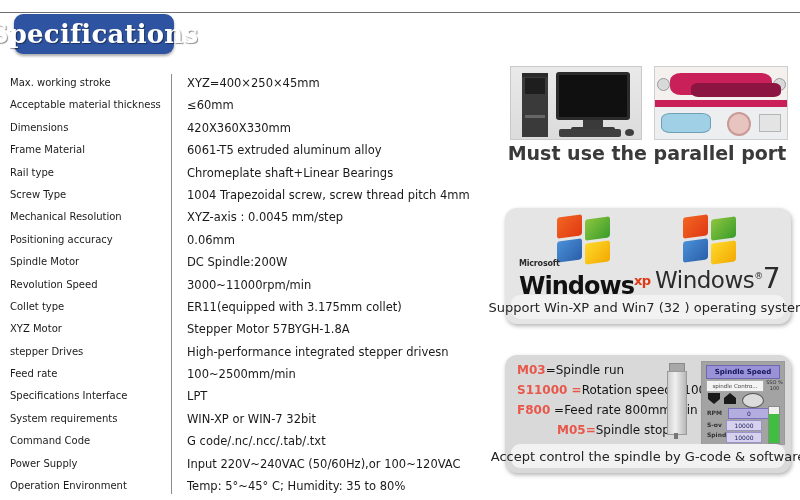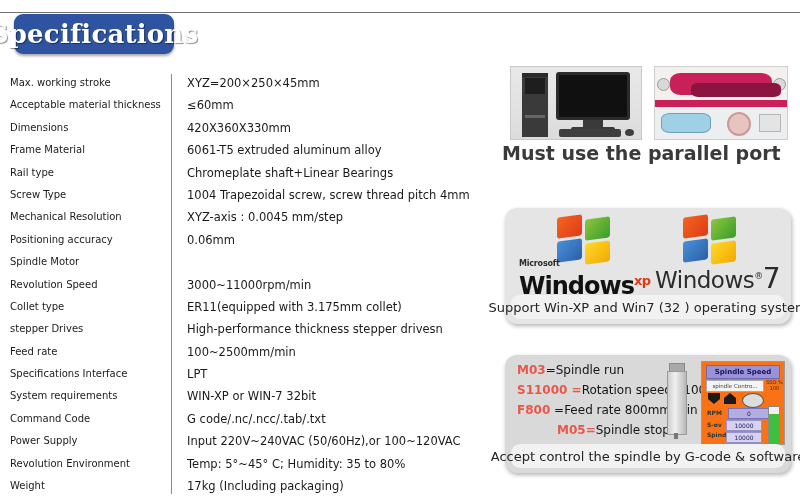--- a/index.html
+++ b/index.html
@@ -59,21 +59,21 @@
   #lpt-inner{position:absolute;left:21px;top:10px;width:90px;height:14px;background:#8c1440;border-radius:7px/5px;}
   .lpt-screw{position:absolute;top:11px;width:11px;height:11px;border-radius:50%;background:#d9d9d9;border:1px solid #9a9a9a;}
   #lpt-screw-l{left:2px;}
   #lpt-screw-r{left:118px;}
   #port-stripe{position:absolute;left:0;top:33px;width:100%;height:7px;background:#c9205a;}
   #port-bottom{position:absolute;left:0;top:40px;width:100%;height:32px;background:#eceef0;}
   #vga-port{position:absolute;left:6px;top:46px;width:48px;height:18px;background:#9fd0e6;border:1px solid #6f9fb5;border-radius:9px/6px;}
   #ps2-port{position:absolute;left:72px;top:45px;width:20px;height:20px;border-radius:50%;background:#e8c4c0;border:2px solid #c99a96;}
   #usb-port{position:absolute;left:104px;top:47px;width:20px;height:16px;background:#e4e4e4;border:1px solid #b5b5b5;}
   #panel-parallel .panel-caption{
-    position:absolute;left:0;top:80px;width:290px;text-align:left;
+    position:absolute;left:0;top:80px;width:290px;text-align:center;
     font-size:19px;font-weight:700;color:#3a3a3a;white-space:nowrap;
   }
   
   #panel-windows{left:505px;top:208px;width:286px;height:116px;background:#e5e5e5;}
   .win-logo{position:absolute;width:56px;height:48px;}
   .flag{position:absolute;width:25px;height:21px;border-radius:3px;transform:skewY(-8deg);}
   .flag-r{background:linear-gradient(135deg,#f26522,#e03a14);left:0;top:0;}
   .flag-g{background:linear-gradient(135deg,#8dc63f,#3a9c2a);left:28px;top:2px;}
   .flag-b{background:linear-gradient(135deg,#4a90d9,#2a5fa8);left:0;top:24px;}
   .flag-y{background:linear-gradient(135deg,#ffd92b,#f2a900);left:28px;top:26px;}
@@ -91,21 +91,21 @@
   .gline{position:absolute;left:12px;font-size:12px;color:#141414;white-space:nowrap;line-height:14px;}
   .gcode{color:#e8574a;font-weight:700;}
   #gline0{top:8px;}
   #gline1{top:28px;}
   #gline2{top:48px;}
   #gline3{top:68px;margin-left:40px;}
   #spindle-img{position:absolute;left:160px;top:6px;width:22px;height:78px;}
   #spindle-body{position:absolute;left:2px;top:10px;width:18px;height:62px;background:linear-gradient(90deg,#cfcfcf,#f0f0f0 40%,#b8b8b8);border:1px solid #9a9a9a;}
   #spindle-cap{position:absolute;left:4px;top:2px;width:14px;height:10px;background:#a8a8a8;border:1px solid #8a8a8a;}
   #spindle-tip{position:absolute;left:9px;top:72px;width:4px;height:6px;background:#777;}
-  #sw-box{position:absolute;left:196px;top:6px;width:82px;height:82px;background:#f97316;border:1px solid #9a9a9a;}
+  #sw-box{position:absolute;left:196px;top:6px;width:82px;height:82px;background:#a3a3a3;border:1px solid #9a9a9a;}
   #sw-title{position:absolute;left:4px;top:3px;right:4px;height:12px;background:#9a92d6;border:1px solid #6f67b0;font-size:7px;color:#14145a;text-align:center;line-height:12px;font-weight:700;}
   #sw-row1{position:absolute;left:4px;top:18px;width:56px;height:10px;background:#f4f4f4;border:1px solid #a9a9a9;font-size:5.5px;color:#444;text-align:center;line-height:10px;}
   #sw-pct{position:absolute;left:63px;top:17px;font-size:5px;color:#333;line-height:6px;text-align:center;}
   .sw-icon{position:absolute;top:31px;width:12px;height:11px;}
   #sw-ic1{left:6px;background:#1a1a1a;clip-path:polygon(0 0,100% 0,100% 55%,50% 100%,0 55%);}
   #sw-ic2{left:22px;background:#1a1a1a;clip-path:polygon(50% 0,100% 45%,100% 100%,0 100%,0 45%);}
   #sw-ic3{left:40px;width:20px;height:13px;border:1px solid #555;border-radius:50%;background:#dcdcdc;}
   #sw-rpm-lbl{position:absolute;left:5px;top:47px;font-size:6px;font-weight:700;color:#333;}
   #sw-rpm-box{position:absolute;left:26px;top:46px;width:40px;height:9px;background:#b4aee0;border:1px solid #7a72b8;font-size:6px;color:#1a1a5a;text-align:center;line-height:9px;}
   #sw-sov-lbl{position:absolute;left:5px;top:59px;font-size:6px;font-weight:700;color:#333;}
@@ -119,21 +119,21 @@
 <body>
 
 <div id="top-rule"></div>
 <div id="spec-badge">
   <span>Specifications</span>
 </div>
 
 <div id="spec-table">
   <div class="spec-row">
     <div class="spec-key">Max. working stroke</div>
-    <div class="spec-val">XYZ=200×250×45mm</div>
+    <div class="spec-val">XYZ=400×250×45mm</div>
   </div>
   <div class="spec-row">
     <div class="spec-key">Acceptable material thickness</div>
     <div class="spec-val">≤60mm</div>
   </div>
   <div class="spec-row">
     <div class="spec-key">Dimensions</div>
     <div class="spec-val">420X360X330mm</div>
   </div>
   <div class="spec-row">
@@ -151,32 +151,37 @@
   <div class="spec-row">
     <div class="spec-key">Mechanical Resolution</div>
     <div class="spec-val">XYZ-axis : 0.0045 mm/step</div>
   </div>
   <div class="spec-row">
     <div class="spec-key">Positioning accuracy</div>
     <div class="spec-val">0.06mm</div>
   </div>
   <div class="spec-row">
     <div class="spec-key">Spindle Motor</div>
+    <div class="spec-val">DC Spindle:200W</div>
   </div>
   <div class="spec-row">
     <div class="spec-key">Revolution Speed</div>
     <div class="spec-val">3000~11000rpm/min</div>
   </div>
   <div class="spec-row">
     <div class="spec-key">Collet type</div>
     <div class="spec-val">ER11(equipped with 3.175mm collet)</div>
   </div>
   <div class="spec-row">
+    <div class="spec-key">XYZ Motor</div>
+    <div class="spec-val">Stepper Motor 57BYGH-1.8A</div>
+  </div>
+  <div class="spec-row">
     <div class="spec-key">stepper Drives</div>
-    <div class="spec-val">High-performance thickness stepper drivesn</div>
+    <div class="spec-val">High-performance integrated stepper drivesn</div>
   </div>
   <div class="spec-row">
     <div class="spec-key">Feed rate</div>
     <div class="spec-val">100~2500mm/min</div>
   </div>
   <div class="spec-row">
     <div class="spec-key">Specifications Interface</div>
     <div class="spec-val">LPT</div>
   </div>
   <div class="spec-row">
@@ -185,21 +190,21 @@
   </div>
   <div class="spec-row">
     <div class="spec-key">Command Code</div>
     <div class="spec-val">G code/.nc/.ncc/.tab/.txt</div>
   </div>
   <div class="spec-row">
     <div class="spec-key">Power Supply</div>
     <div class="spec-val">Input 220V~240VAC (50/60Hz),or 100~120VAC</div>
   </div>
   <div class="spec-row">
-    <div class="spec-key">Revolution Environment</div>
+    <div class="spec-key">Operation Environment</div>
     <div class="spec-val">Temp: 5°~45° C;   Humidity: 35 to 80%</div>
   </div>
   <div class="spec-row">
     <div class="spec-key">Weight</div>
     <div class="spec-val">17kg (Including packaging)</div>
   </div>
 </div>
 <div id="spec-divider"></div>
 
 <div id="panel-parallel" class="panel">

